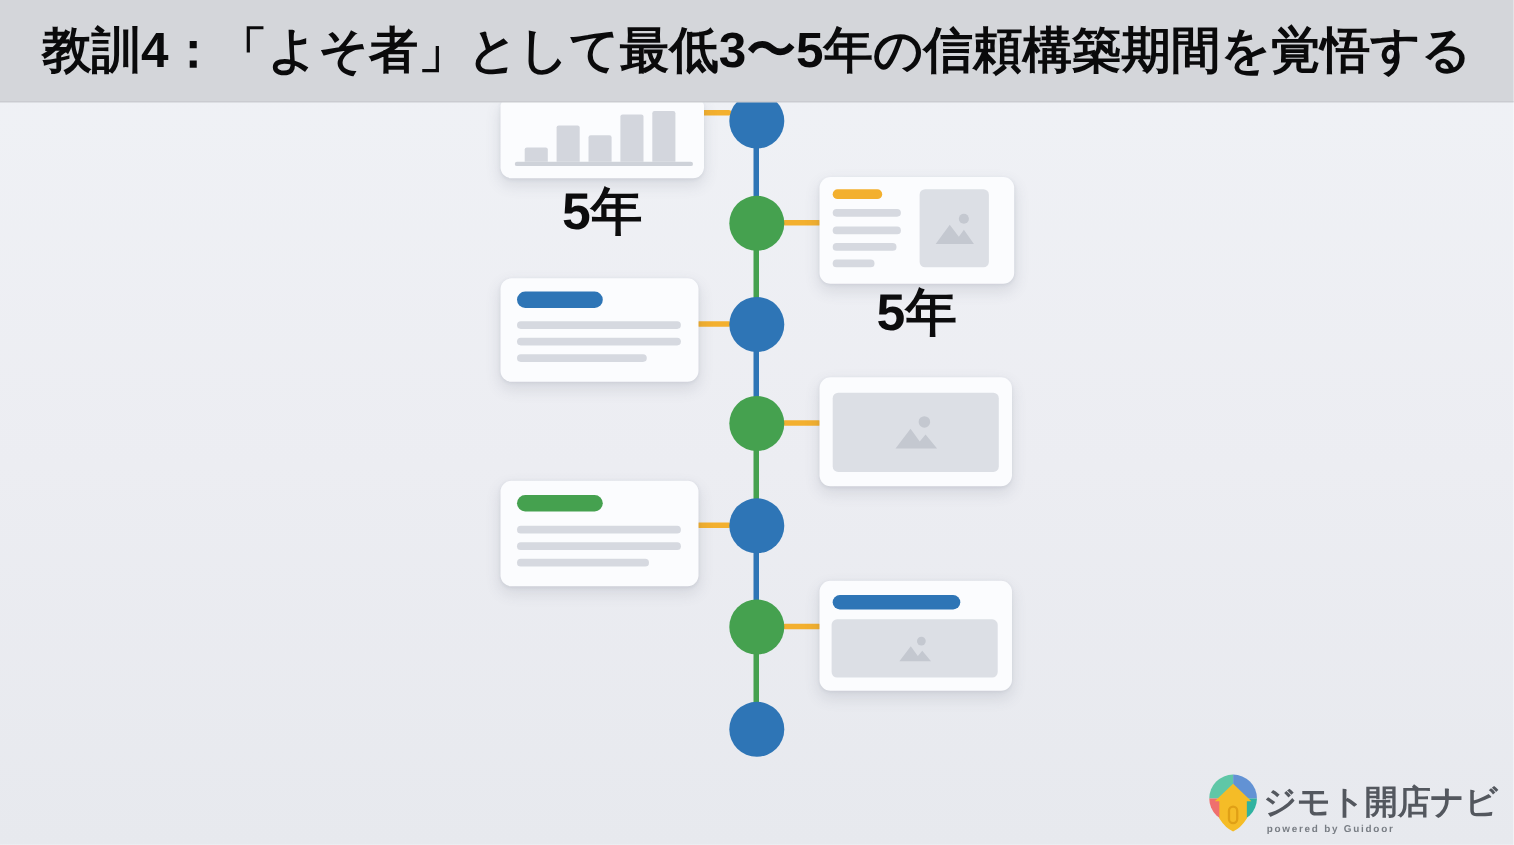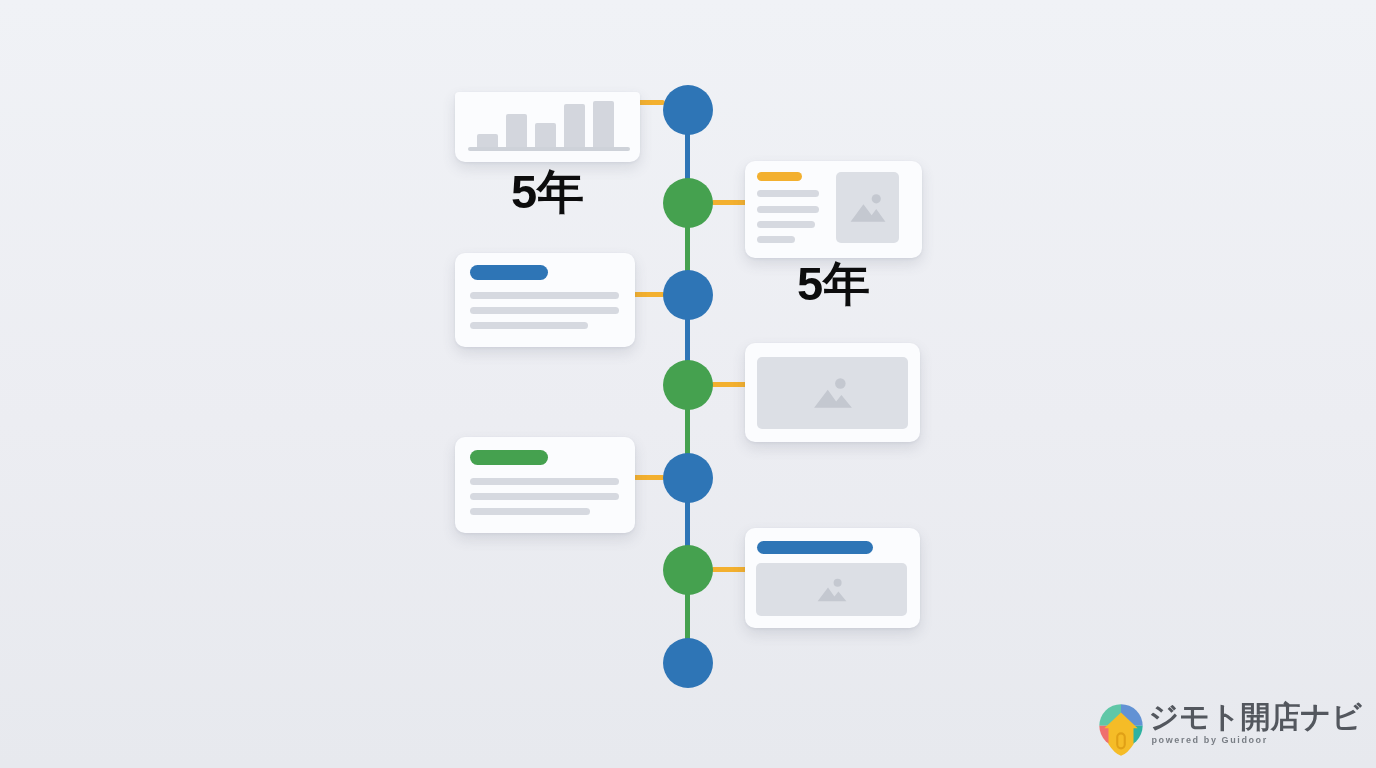--- a/index.html
+++ b/index.html
@@ -71,30 +71,33 @@
 
   
   .year{position:absolute;font-size:47px;font-weight:900;color:#0c0c0d;
         text-align:center;line-height:1.1;z-index:5;}
   .year1{left:455px;top:166px;width:185px;}
   .year2{left:745px;top:258px;width:177px;}
   .year3{left:450px;top:354px;width:185px;}
 
   
   .brandbox{position:absolute;right:14px;bottom:10px;display:flex;
-            align-items:flex-start;gap:2px;z-index:6;}
+            align-items:flex-end;gap:2px;z-index:6;}
   .brandtext .name{font-size:30px;font-weight:800;color:#53575e;line-height:1;}
   .brandtext .powered{font-size:9px;letter-spacing:1.6px;color:#787d84;
                       margin-top:3px;padding-left:3px;font-weight:600;}
 </style>
 </head>
 <body>
 
 <div class="slide">
 
+  <div class="header">
+    <h1>教訓4：「よそ者」として最低3〜5年の信頼構築期間を覚悟する</h1>
+  </div>
 
   <div class="timeline">
 
     <div class="card card1">
       <div class="chart">
           <div class="bar" style="height: 13px;"></div>
           <div class="bar" style="height: 33px;"></div>
           <div class="bar" style="height: 24px;"></div>
           <div class="bar" style="height: 43px;"></div>
           <div class="bar" style="height: 46px;"></div>

